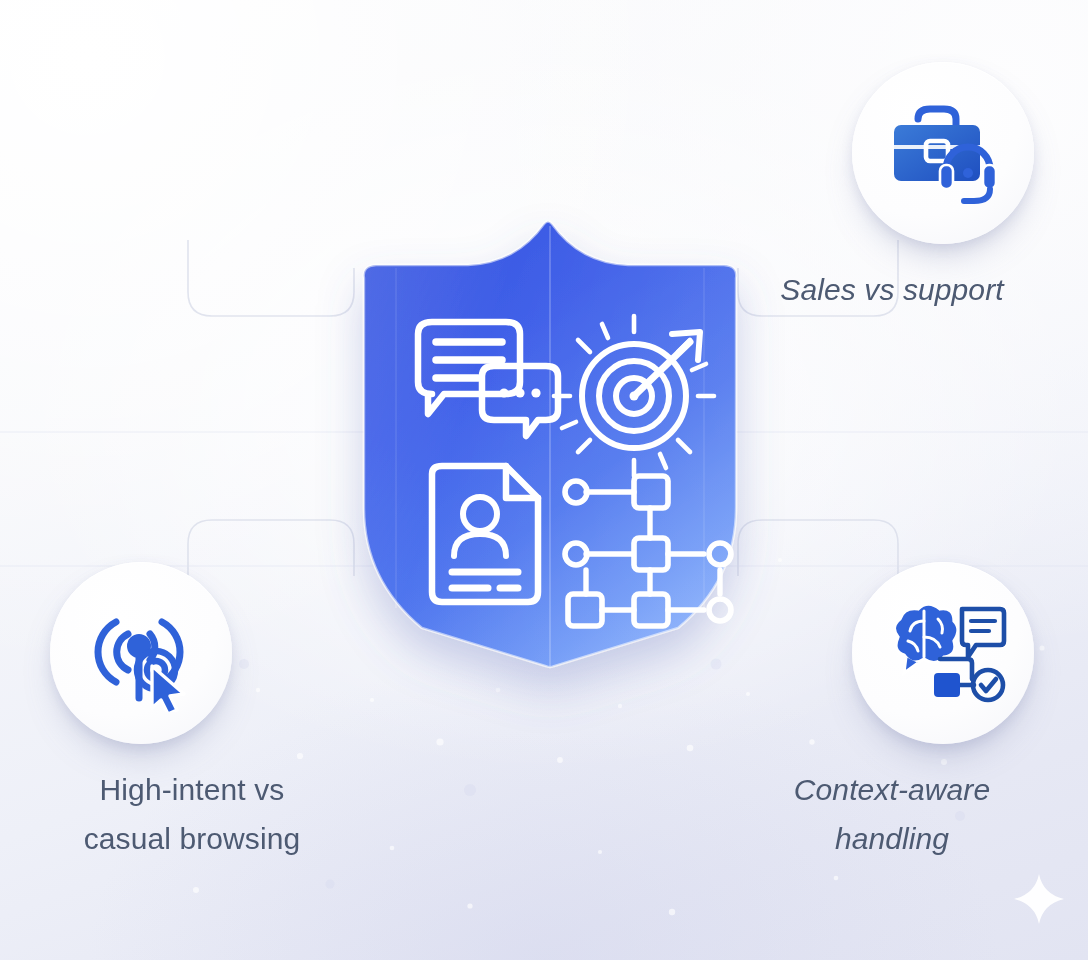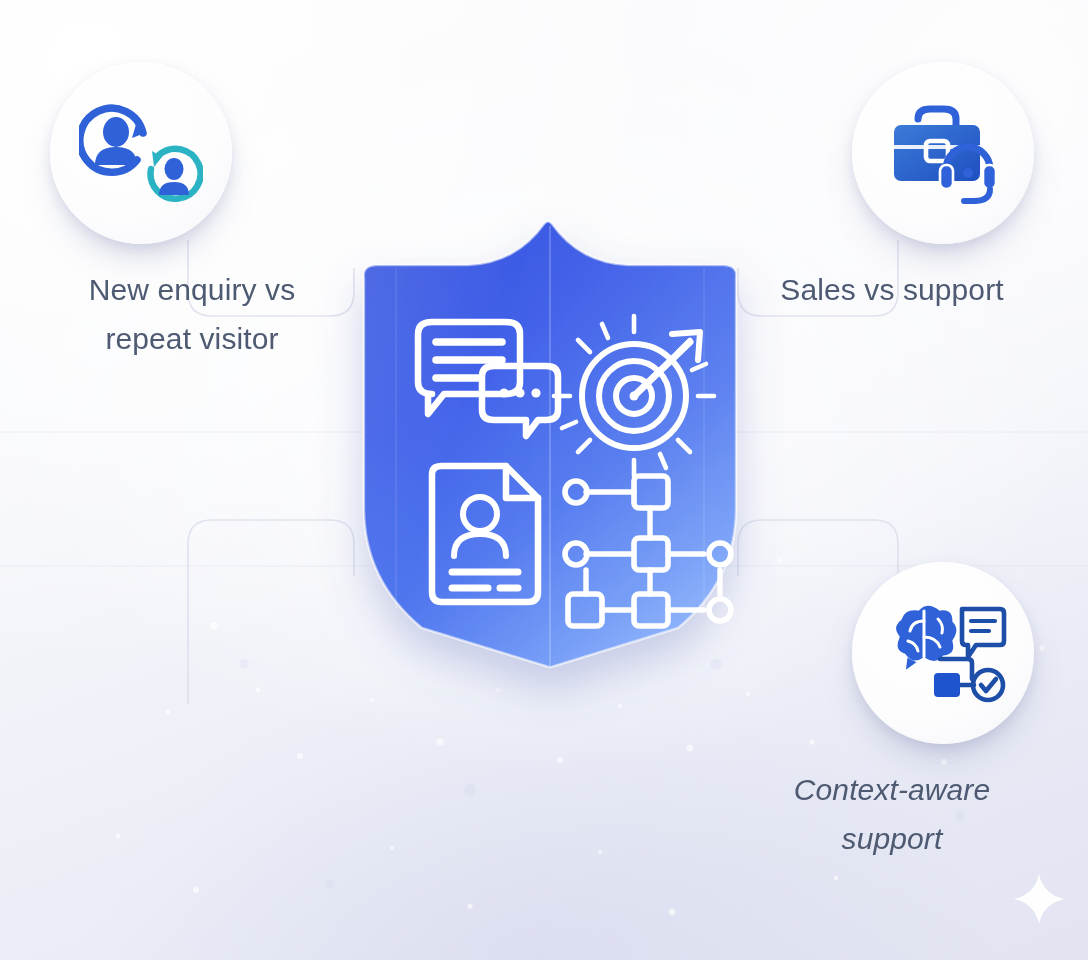--- a/index.html
+++ b/index.html
@@ -52,21 +52,21 @@
     font-size:30px; line-height:1.62;
     color:#4d5a72; font-weight:400;
     letter-spacing:.1px;
     text-align:center;
     width:300px;
   }
   .node.left  .bubble{ margin-left:8px; }
   .node.right .bubble{ margin-left:110px; }
 
   #node-tl{ left:42px;  top:62px; }
-  #node-tr{ left:742px; top:62px; }
+  #node-tr{ left:742px; top:62px;font-style:italic; }
   #node-bl{ left:42px;  top:562px; }
   #node-br{ left:742px; top:562px;font-style:italic; }
 
   .sparkle{ position:absolute; left:1012px; top:872px; width:54px; height:54px; pointer-events:none; }
 </style>
 </head>
 <body>
 
 <div id="stage">
 
@@ -238,44 +238,20 @@
           <rect x="70" y="68" width="34" height="32" rx="5" stroke-width="5.6"></rect>
           <circle cx="156" cy="84" r="11" stroke-width="5.6"></circle>
           <rect x="4" y="124" width="34" height="32" rx="5" stroke-width="5.6"></rect>
           <rect x="70" y="124" width="34" height="32" rx="5" stroke-width="5.6"></rect>
           <circle cx="156" cy="140" r="11" stroke-width="5.6"></circle>
         </g>
       </g>
     </svg>
   </div>
 
-  <div class="node left" id="node-tl">
-    <div class="bubble">
-      <svg width="124" height="112" viewBox="0 0 124 112">
-
-        <g>
-          <path d="M64 36 A32 32 0 1 0 58 63" fill="none" stroke="#2f62d9" stroke-width="7.5" stroke-linecap="round"></path>
-          <path d="M58 24 L66 36 L53 41 Z" fill="#2f62d9"></path>
-          <ellipse cx="37" cy="35" rx="13" ry="15" fill="#2f62d9"></ellipse>
-          <path d="M16 68 Q16 50 37 50 Q58 50 58 68 Z" fill="#2f62d9"></path>
-        </g>
-
-        <g>
-          <path d="M72 72 A25 25 0 1 0 80 58" fill="none" stroke="#2bb3c4" stroke-width="6.5" stroke-linecap="round"></path>
-          <path d="M73 54 L83 60 L75 70 Z" fill="#2bb3c4"></path>
-          <ellipse cx="95" cy="72" rx="9.5" ry="11" fill="#2f62d9"></ellipse>
-          <path d="M80 98 Q80 85 95 85 Q110 85 110 98 Z" fill="#2f62d9"></path>
-        </g>
-      </svg>
-    </div>
-    <div class="label">
-      <div>New enquiry vs</div>
-      <div>repeat visitor</div>
-    </div>
-  </div>
 
   <div class="node right" id="node-tr">
     <div class="bubble">
       <svg width="126" height="112" viewBox="0 0 126 112">
         <defs>
           <linearGradient id="caseGrad" x1="0" y1="0" x2="1" y2="1">
             <stop offset="0%" stop-color="#3b7bd8"></stop>
               <stop offset="100%" stop-color="#1f4fc0"></stop>
           </linearGradient>
         </defs>
@@ -293,20 +269,48 @@
           <path d="M110 92 Q110 104 94 104 L84 104" fill="none" stroke="#2f62d9" stroke-width="6" stroke-linecap="round"></path>
           <circle cx="88" cy="76" r="5" fill="#2f62d9"></circle>
         </g>
       </svg>
     </div>
     <div class="label">
       <div>Sales vs support</div>
     </div>
   </div>
 
+  <div class="node left" id="node-bl">
+    <div class="bubble">
+      <svg width="118" height="118" viewBox="0 0 118 118">
+        <g fill="none" stroke="#2f62d9" stroke-linecap="round">
+
+          <path d="M34 28 A34 34 0 0 0 34 88" stroke-width="7"></path>
+          <path d="M46 40 A20 20 0 0 0 46 76" stroke-width="7"></path>
+
+          <path d="M80 28 A34 34 0 0 1 80 88" stroke-width="7"></path>
+          <path d="M68 40 A20 20 0 0 1 68 66" stroke-width="7"></path>
+
+          <path d="M57 60 L57 104" stroke-width="7"></path>
+        </g>
+        <circle cx="57" cy="52" r="12" fill="#2f62d9"></circle>
+
+        <g fill="none" stroke="#2f62d9" stroke-linecap="round">
+          <circle cx="74" cy="76" r="19" stroke-width="6.5"></circle>
+          <circle cx="74" cy="76" r="9" stroke-width="6.5"></circle>
+        </g>
+
+        <path d="M70 72 L102 100 L88 102 L95 116 L86 120 L79 106 L70 114 Z" fill="#2f62d9" stroke="#ffffff" stroke-width="3.4" stroke-linejoin="round"></path>
+      </svg>
+    </div>
+    <div class="label">
+      <div>High-intent vs</div>
+      <div>casual browsing</div>
+    </div>
+  </div>
 
   <div class="node right" id="node-br">
     <div class="bubble">
       <svg width="130" height="112" viewBox="0 0 130 112">
 
         <g>
           <path d="M20 40 Q12 30 22 22 Q26 10 40 12 Q50 2 62 12 Q76 10 76 24 Q84 32 76 44
                    Q80 58 66 60 Q58 70 46 62 Q34 70 26 58 Q14 54 20 40 Z" fill="#2f62d9" stroke="#ffffff" stroke-width="3.2"></path>
           <g fill="none" stroke="#ffffff" stroke-width="3" stroke-linecap="round">
             <path d="M46 14 L46 60"></path>
@@ -330,21 +334,21 @@
         </g>
         <rect x="56" y="76" width="26" height="24" rx="4" fill="#1f54cf"></rect>
         <g fill="none" stroke="#1d4ea8" stroke-width="4.6">
           <circle cx="110" cy="88" r="15"></circle>
         </g>
         <path d="M103 88 L108 94 L118 82" fill="none" stroke="#1d4ea8" stroke-width="4.6" stroke-linecap="round" stroke-linejoin="round"></path>
       </svg>
     </div>
     <div class="label">
       <div>Context-aware</div>
-      <div>support</div>
+      <div>handling</div>
     </div>
   </div>
 
   <svg class="sparkle" viewBox="0 0 54 54">
     <path d="M27 2 Q31 22 52 27 Q31 32 27 52 Q23 32 2 27 Q23 22 27 2 Z" fill="#ffffff" opacity=".95"></path>
   </svg>
 
 </div>
 
 </body></html>

